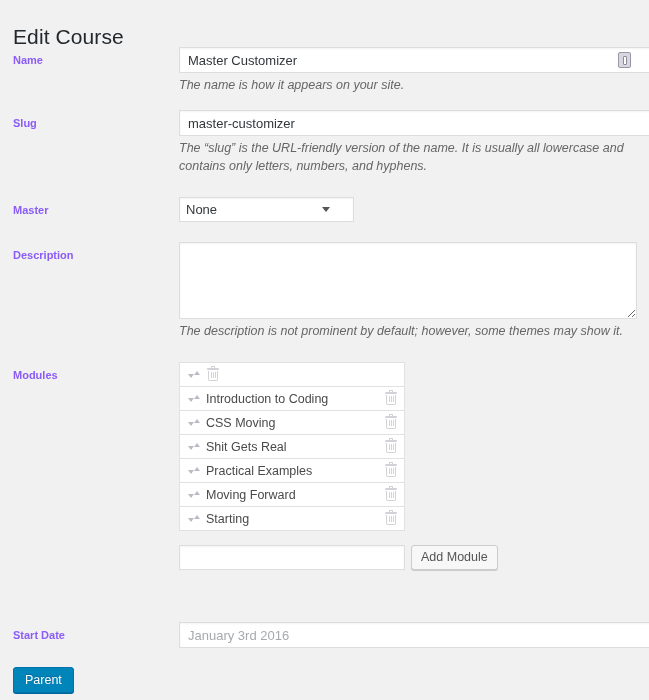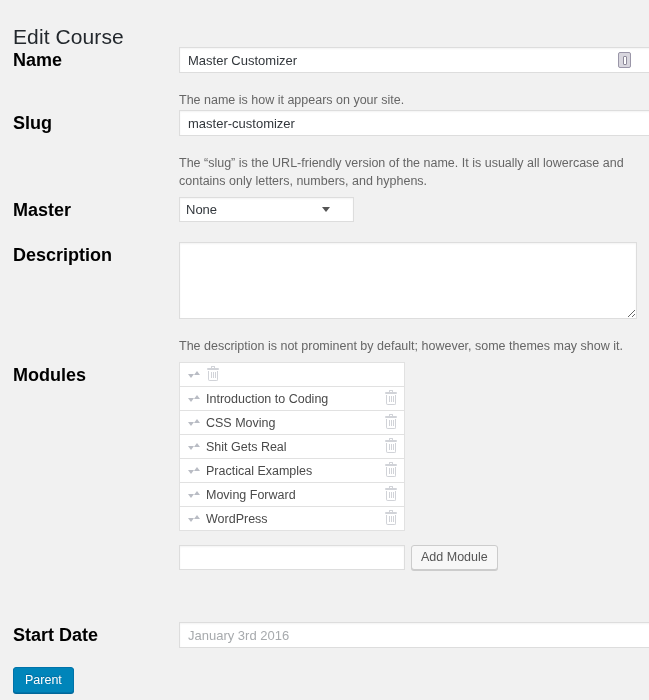--- a/index.html
+++ b/index.html
@@ -46,23 +46,23 @@
   .form-row {
     position: relative;
     display: block;
     width: 649px;
   }
   .row-label {
     position: absolute;
     left: 13px;
     top: 0;
     width: 155px;
-    font-size: 18px;
+    font-size: 11px;
     font-weight: bold;
-    color: #000000;
+    color: #8b5cf6;
     line-height: 18px;
     padding-top: 4px;
   }
   .row-field {
     margin-left: 179px;
     padding-right: 12px;
   }
 
   
   .text-input {
@@ -142,22 +142,23 @@
     font-family: "Liberation Sans", sans-serif;
     font-size: 13px;
     color: #32373c;
     border-radius: 0;
     resize: vertical;
     outline: none;
     box-shadow: inset 0 1px 2px rgba(0,0,0,0.05);
   }
 
   .help-text {
-    margin-top: 18px;
+    margin-top: 3px;
     font-size: 12.5px;
+    font-style: italic;
     color: #666;
     line-height: 18px;
     max-width: 462px;
   }
 
   
   .modules-list {
     width: 226px;
     border: 1px solid #e1e1e1;
     border-bottom: none;
@@ -447,21 +448,21 @@
                   <i></i>
                   <i></i>
                 </span>
               </span>
             </div>
             <div class="module-item">
               <span class="sort-handle">
                 <span class="tri-up"></span>
                 <span class="tri-down"></span>
               </span>
-              <span class="module-name">WordPress</span>
+              <span class="module-name">Starting</span>
               <span class="trash-icon">
                 <span class="handle-top"></span>
                 <span class="lid"></span>
                 <span class="can">
                   <i></i>
                   <i></i>
                   <i></i>
                 </span>
               </span>
             </div>

